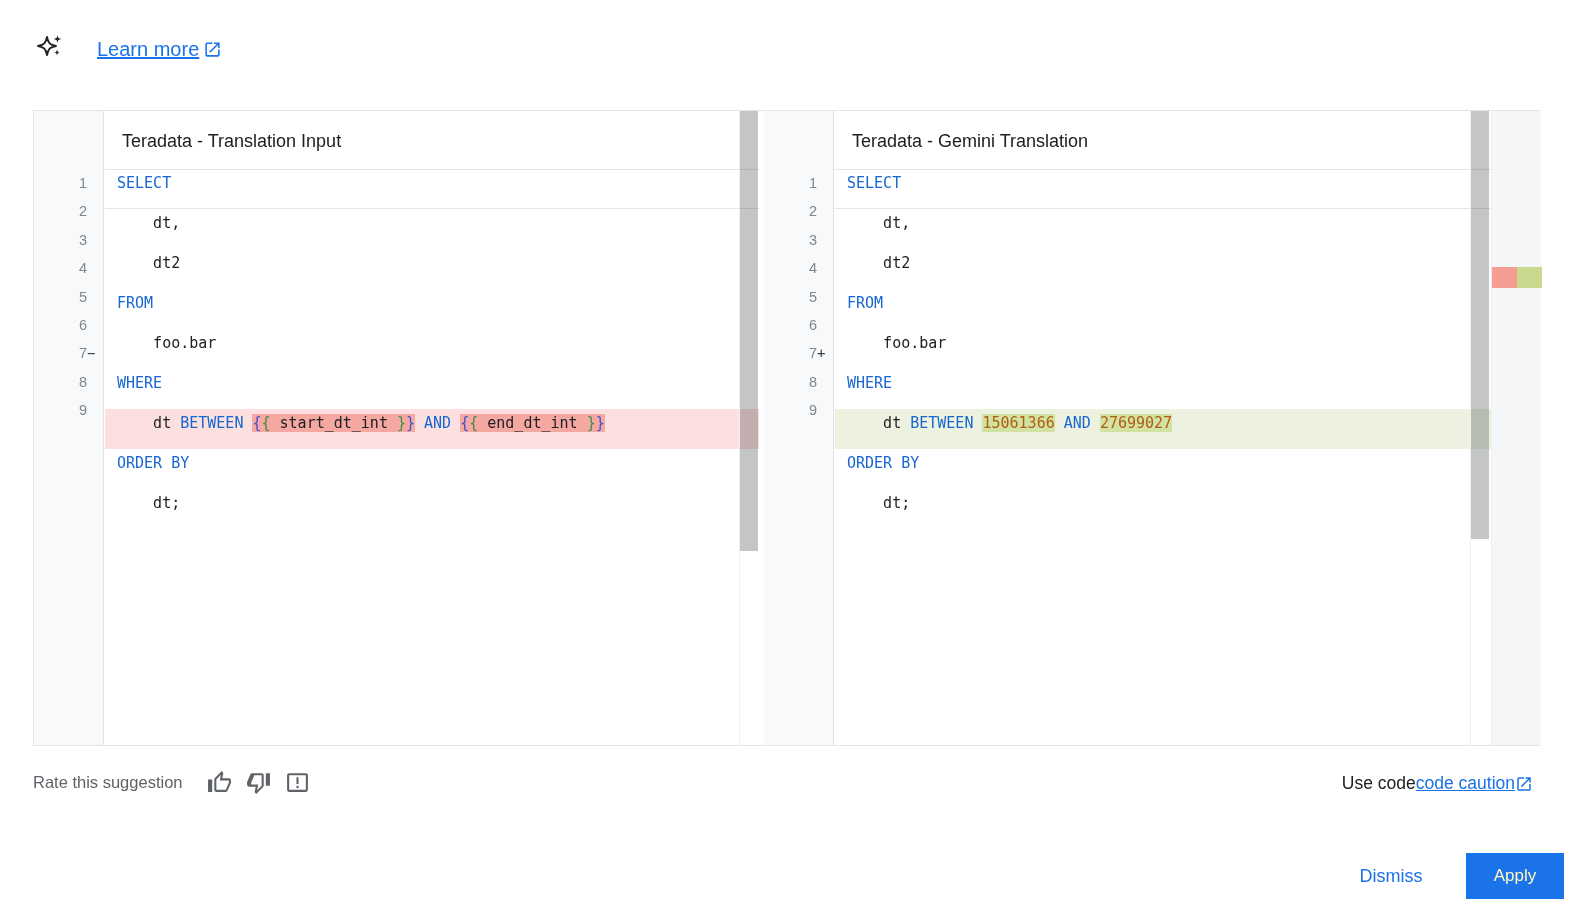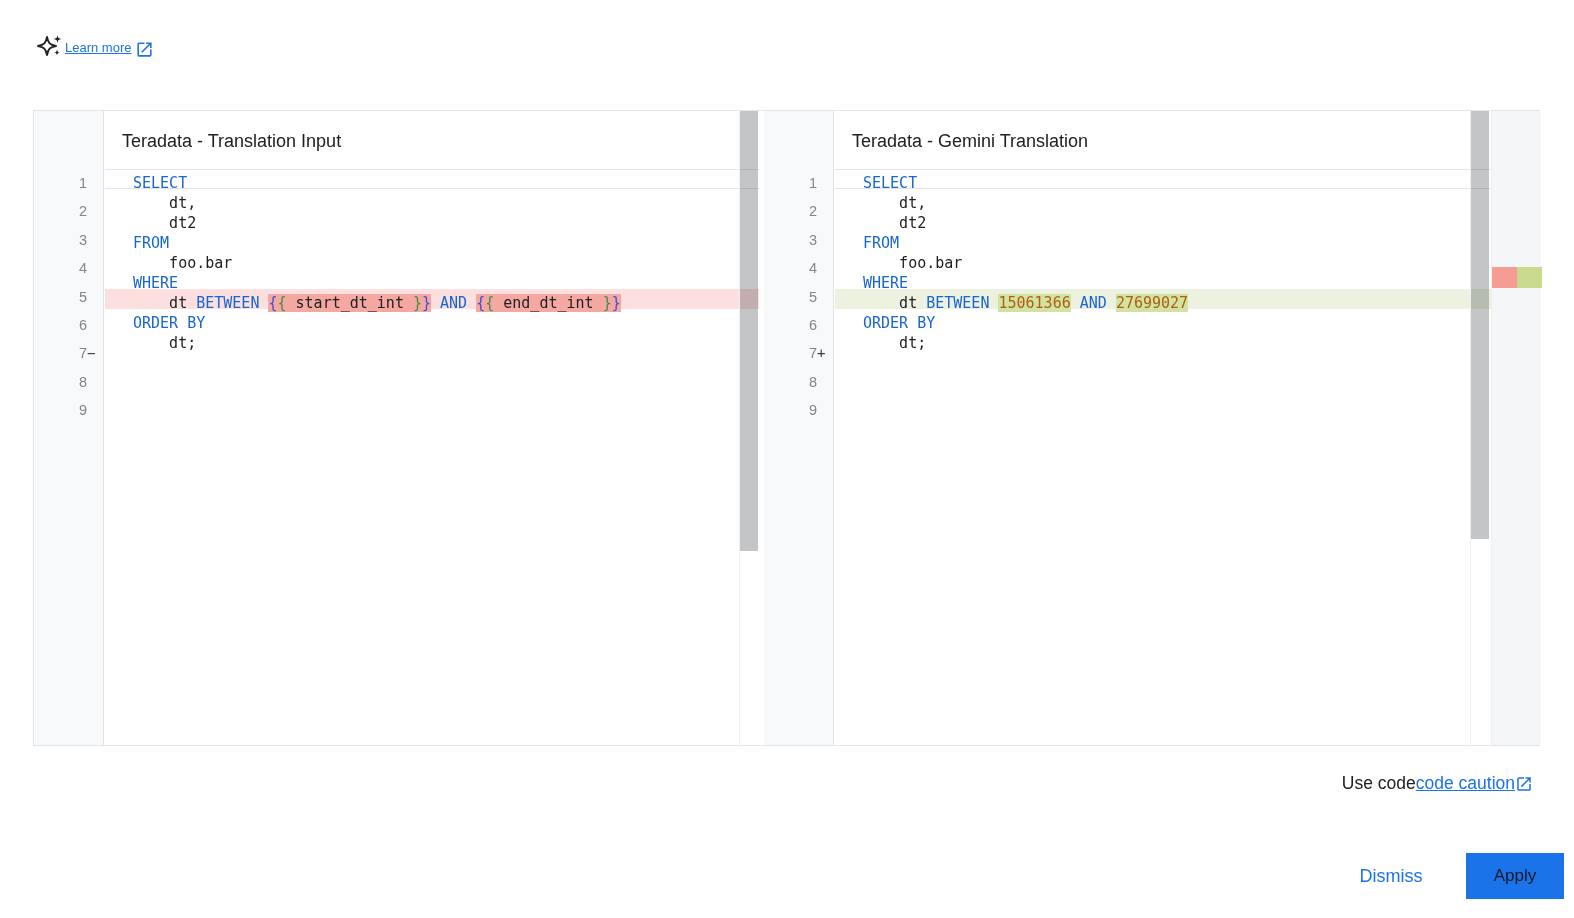--- a/index.html
+++ b/index.html
@@ -21,41 +21,41 @@
   }
   *{box-sizing:border-box;}
   body{margin:0;background:#fff;}
   .screen{position:relative;width:1574px;height:918px;background:#fff;overflow:hidden;
           font-family:"Liberation Sans",sans-serif;color:var(--ink);}
 
   
   .top-header{position:absolute;left:33px;top:30px;height:38px;display:flex;align-items:center;}
   .spark{width:32px;height:32px;flex:0 0 auto;}
   .top-title{margin-left:24px;font-size:21px;color:var(--ink);}
-  .learn-more{display:flex;align-items:flex-start;gap:4px;color:var(--accent-blue);
-              font-size:13px;font-weight:500;text-decoration:underline;cursor:pointer;}
+  .learn-more{margin-left:32px;display:flex;align-items:center;gap:4px;color:var(--accent-blue);
+              font-size:20px;font-weight:500;text-decoration:underline;cursor:pointer;}
   .ext-icon{width:19px;height:19px;fill:var(--accent-blue);}
 
   
   .diff-wrap{position:absolute;left:33px;top:110px;width:1507px;height:636px;
              border:1px solid var(--hairline);background:#fff;}
   .panel{position:absolute;top:0;bottom:0;}
   .panel-left{left:0;width:725px;}
   .panel-right{left:730px;width:777px;}
   .gutter{position:absolute;left:0;top:0;bottom:0;width:70px;background:var(--gutter-bg);
           border-right:1px solid #e0e2e5;padding-top:58px;}
   .gline{height:28.4px;line-height:28.4px;text-align:right;padding-right:16px;
          font-size:14.5px;color:#80868b;position:relative;}
   .gsign{display:inline-block;width:16px;margin-right:-16px;text-align:left;color:#3c4043;
          font-family:"DejaVu Sans Mono",monospace;font-size:14px;}
   .panel-title{position:absolute;left:88px;top:20px;font-size:18px;color:var(--ink);white-space:nowrap;}
   .code-lines{position:absolute;left:71px;top:58px;}
   .panel-left .code-lines{width:654px;}
   .panel-right .code-lines{width:656px;}
-  .cline{height:20px;line-height:28.4px;white-space:pre;padding-left:28px;
+  .cline{height:40px;line-height:28.4px;white-space:pre;padding-left:12px;
          font-family:"DejaVu Sans Mono",monospace;font-size:15px;color:var(--ink);}
   .cline.current{border-top:1px solid #e4e5e7;border-bottom:1px solid #e4e5e7;line-height:26.4px;}
   .cline.removed{background:var(--removed-line-bg);}
   .cline.added{background:var(--added-line-bg);}
   .tk-kw{color:var(--keyword-blue);}
   .tk-pl{color:var(--ink);}
   .tk-num{color:var(--number-orange);}
   .tk-brb{color:var(--brace-blue);}
   .tk-brg{color:var(--brace-green);}
   .removed .hl{background:var(--removed-token-bg);}
@@ -90,21 +90,21 @@
   .checkbox{width:19px;height:19px;border-radius:3px;border:2px solid #5f6368;background:#fff;
             display:flex;align-items:center;justify-content:center;cursor:pointer;flex:0 0 auto;}
   .checkbox.checked{background:var(--accent-blue);border-color:var(--accent-blue);}
   .checkbox svg{width:15px;height:15px;display:none;}
   .checkbox.checked svg{display:block;}
   .save-label{margin-left:20px;font-size:17px;color:var(--ink);}
   .dismiss-btn{position:absolute;left:1344px;top:856px;width:94px;height:40px;background:none;border:none;
                color:var(--accent-blue);font-family:"Liberation Sans",sans-serif;font-size:18px;
                font-weight:500;cursor:pointer;}
   .apply-btn{position:absolute;left:1466px;top:853px;width:98px;height:46px;background:var(--accent-blue);
-             border:none;border-radius:0;color:#0f172a;font-family:"Liberation Sans",sans-serif;
+             border:none;border-radius:0;color:#fef9c3;font-family:"Liberation Sans",sans-serif;
              font-size:17px;font-weight:500;cursor:pointer;}
 </style>
 </head>
 <body>
 
 <div class="screen">
 
   <div class="top-header">
     <svg class="spark" viewBox="0 0 32 32">
       <path d="M14 4 C15.2 10.2 16.8 11.8 23 13 C16.8 14.2 15.2 15.8 14 22 C12.8 15.8 11.2 14.2 5 13 C11.2 11.8 12.8 10.2 14 4 Z" fill="none" stroke="#202124" stroke-width="1.9" stroke-linejoin="round"></path>
@@ -176,20 +176,40 @@
       <div class="track-edge"></div>
       <div class="scroll-thumb"></div>
       <div class="ruler">
         <div class="ruler-mark removed"></div>
         <div class="ruler-mark added"></div>
       </div>
     </div>
 
   </div>
 
+  <div class="rate-row">
+    <span class="rate-label">Rate this suggestion</span>
+    <button class="icon-btn">
+      <svg viewBox="0 0 24 24">
+        <path d="M21 8h-6.31l.95-4.57.03-.32c0-.41-.17-.79-.44-1.06L14.17 1 7.58 7.59C7.22 7.95 7 8.45 7 9v10c0 1.1.9 2 2 2h9c.83 0 1.54-.5 1.84-1.22l3.02-7.05c.09-.23.14-.47.14-.73v-2c0-1.1-.9-2-2-2zm0 4l-3 7H9V9l4.34-4.34L12.23 10H21v2zM1 9h4v12H1z"></path>
+      </svg>
+    </button>
+    <button class="icon-btn">
+      <svg viewBox="0 0 24 24">
+        <path d="M3 16h6.31l-.95 4.57-.03.32c0 .41.17.79.44 1.06L9.83 23l6.59-6.59c.36-.36.58-.86.58-1.41V5c0-1.1-.9-2-2-2H6c-.83 0-1.54.5-1.84 1.22L1.14 11.27c-.09.23-.14.47-.14.73v2c0 1.1.9 2 2 2zm2-4l3-7h7v10l-4.34 4.34L11.77 14H5v-2zM19 3h4v12h-4z"></path>
+      </svg>
+    </button>
+    <button class="icon-btn">
+      <svg viewBox="0 0 24 24">
+        <path d="M20 3H4c-1.1 0-2 .9-2 2v14c0 1.1.9 2 2 2h16c1.1 0 2-.9 2-2V5c0-1.1-.9-2-2-2zm0 16H4V5h16v14z"></path>
+        <rect x="11" y="7" width="2" height="6.5"></rect>
+        <rect x="11" y="15.2" width="2" height="2.2"></rect>
+      </svg>
+    </button>
+  </div>
 
   <div class="use-code">
     <span>Use code</span>
     <a>code caution</a>
     <svg class="ext-icon" viewBox="0 0 24 24">
       <path d="M19 19H5V5h7V3H5a2 2 0 0 0-2 2v14a2 2 0 0 0 2 2h14c1.1 0 2-.9 2-2v-7h-2v7zM14 3v2h3.59l-9.83 9.83 1.41 1.41L19 6.41V10h2V3h-7z"></path>
     </svg>
   </div>
 
   <button class="dismiss-btn">Dismiss</button>

